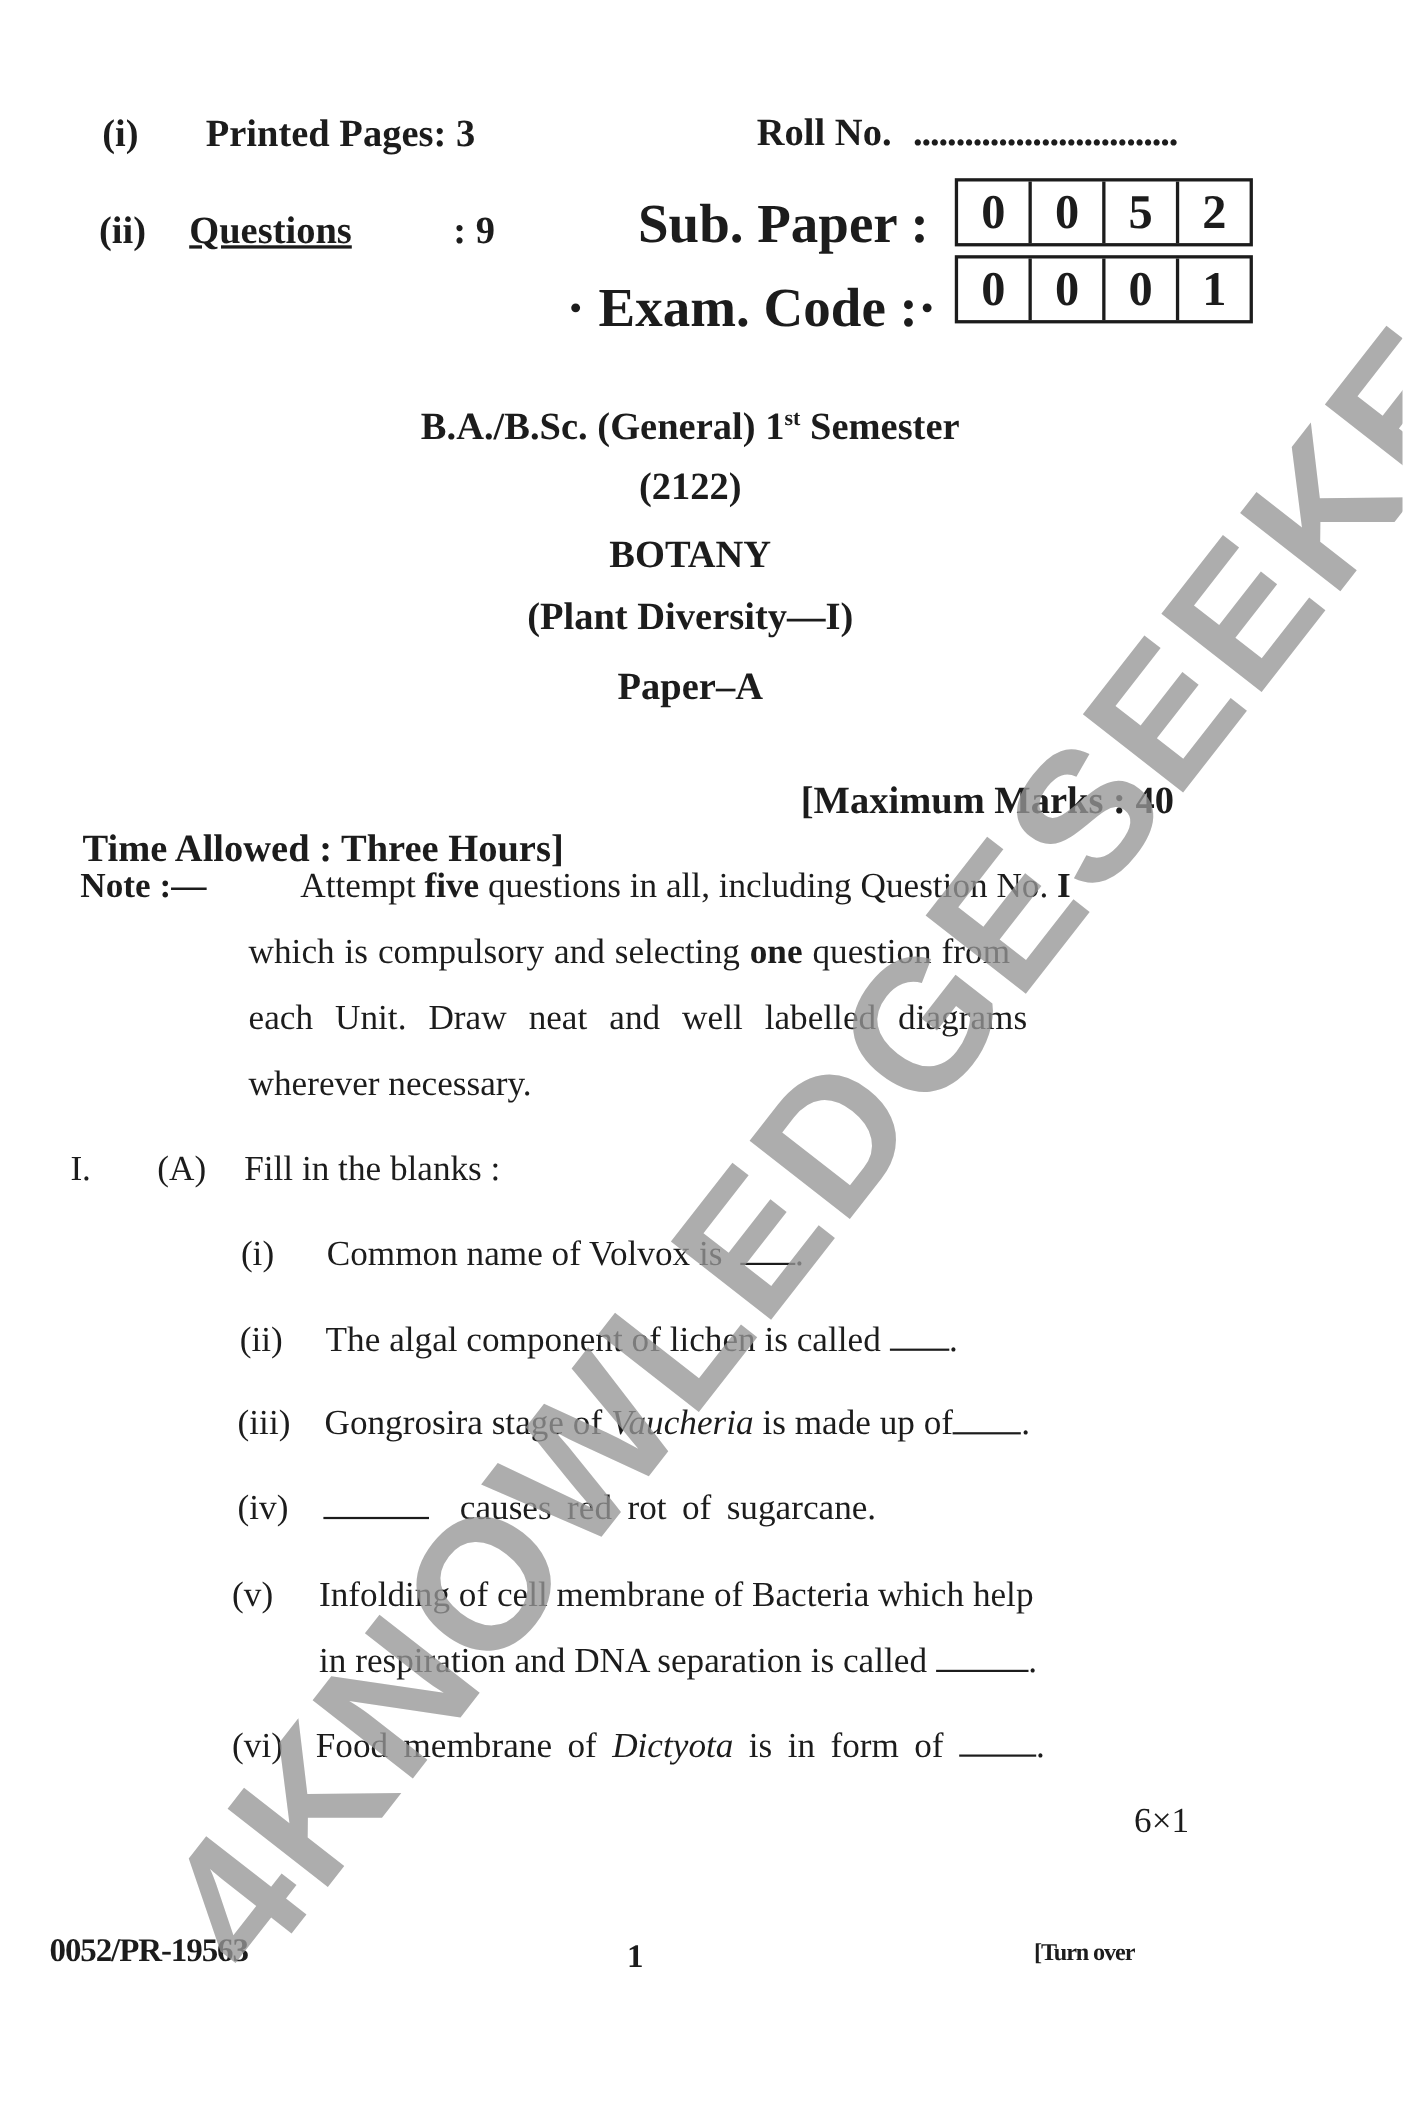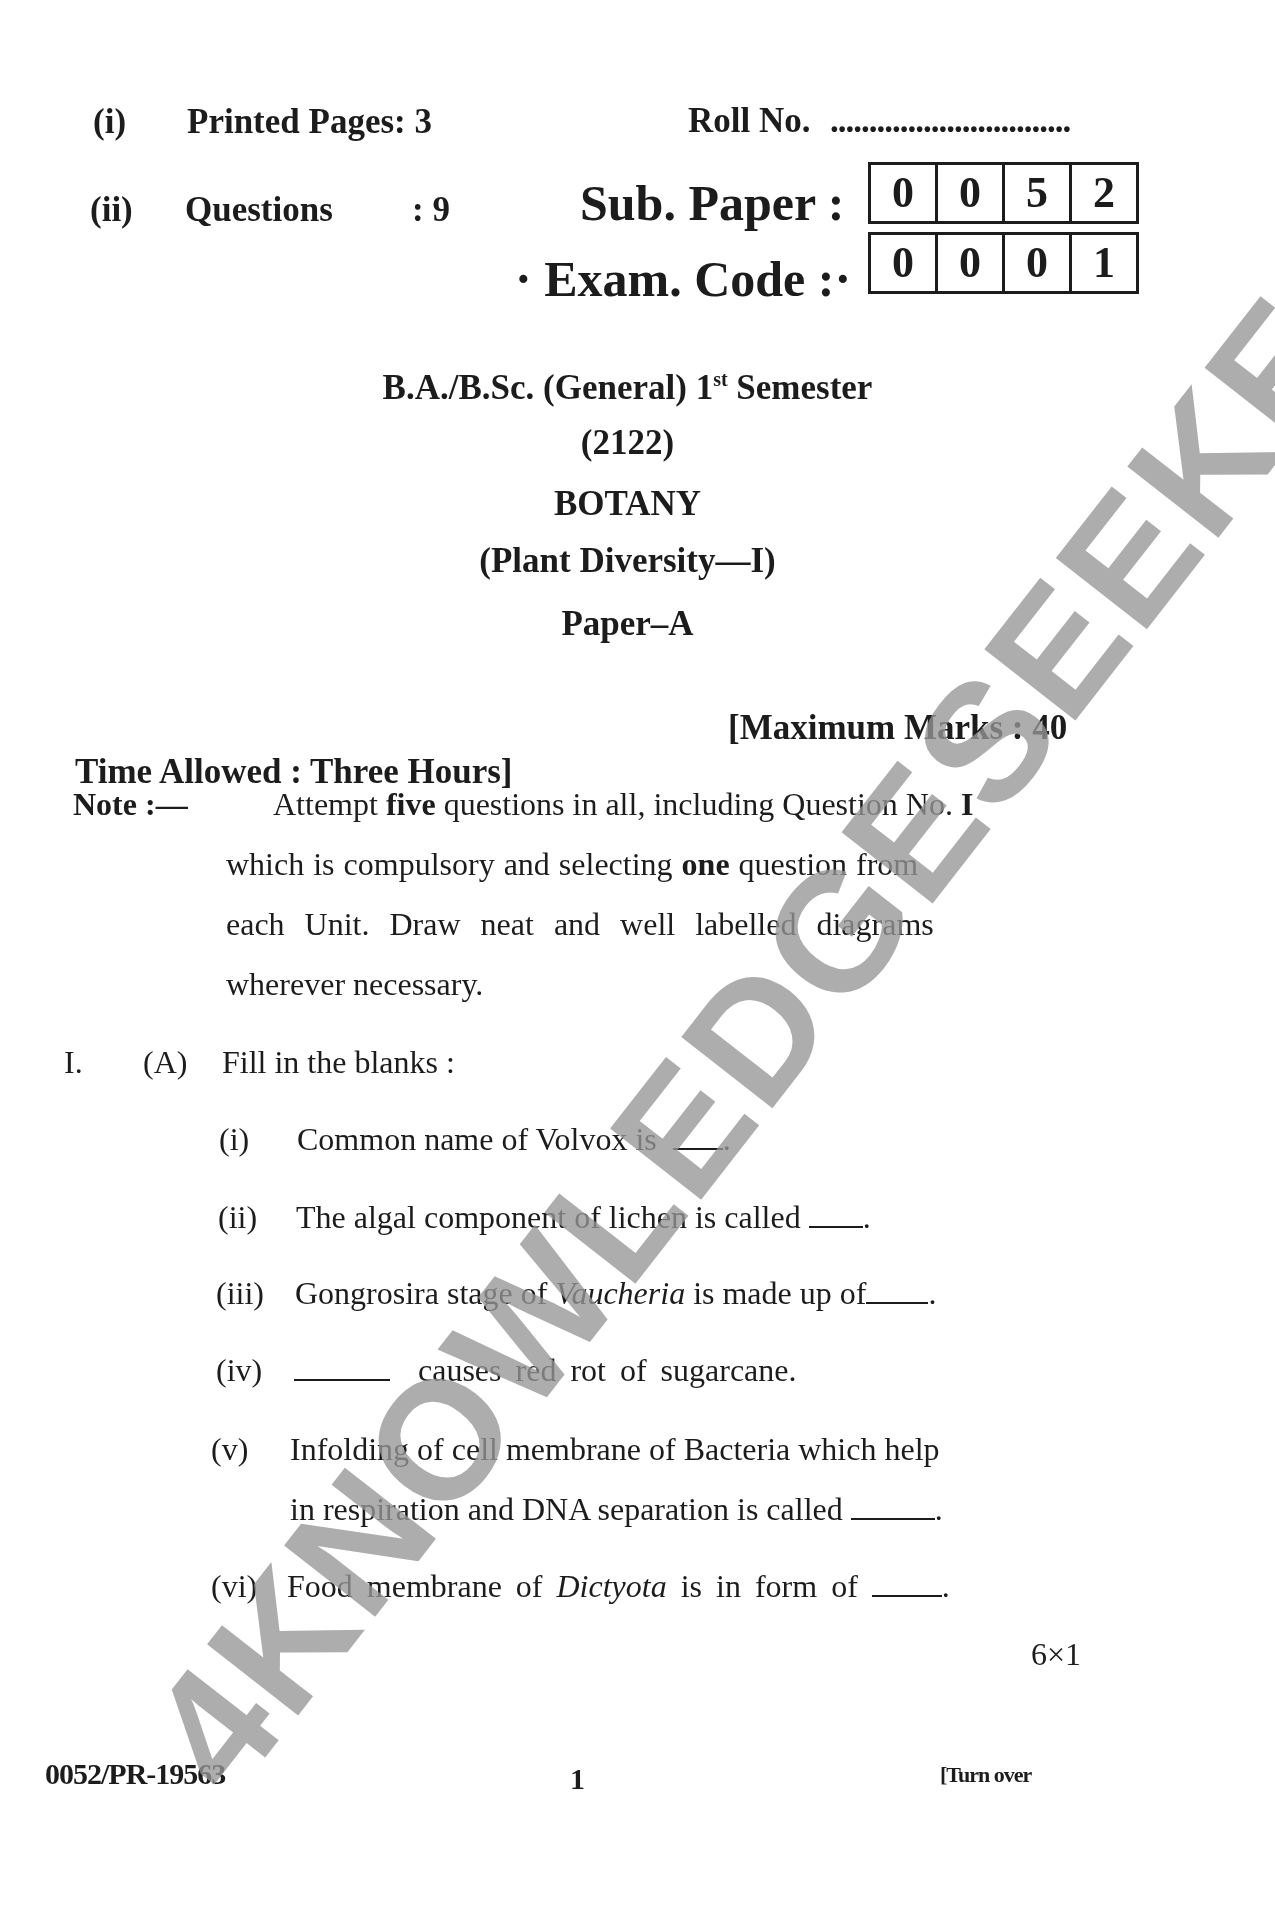--- a/index.html
+++ b/index.html
@@ -19,21 +19,21 @@
   .watermark { position:absolute; left:-160px; top:960px; font-family:"Liberation Sans", sans-serif; font-weight:bold;
                font-size:168px; color:rgba(150,150,150,0.78); transform:rotate(-52deg); transform-origin:center;
                letter-spacing:4px; white-space:nowrap; width:1800px; text-align:center; pointer-events:none; }
 </style>
 </head>
 <body>
 
 <div class="abs hdr" style="left:93px;top:102px;">(i)</div>
 <div class="abs hdr" style="left:187px;top:102px;">Printed Pages: 3</div>
 <div class="abs hdr" style="left:90px;top:190px;">(ii)</div>
-<div class="abs hdr" style="left:185px;top:190px;">Questions</div>
+<div class="abs hdr" style="left:172px;top:190px;text-decoration:underline;">Questions</div>
 <div class="abs hdr" style="left:412px;top:190px;">: 9</div>
 
 <div class="abs hdr" style="left:688px;top:101px;">Roll No.</div>
 <div class="abs hdr" style="left:830px;top:101px;letter-spacing:-1px;">...............................</div>
 
 <div class="abs code-label" style="left:580px;top:174px;">Sub. Paper :</div>
 <div class="abs codebox" style="left:868px;top:162px;">
   <span>0</span>
   <span>0</span>
   <span>5</span>

